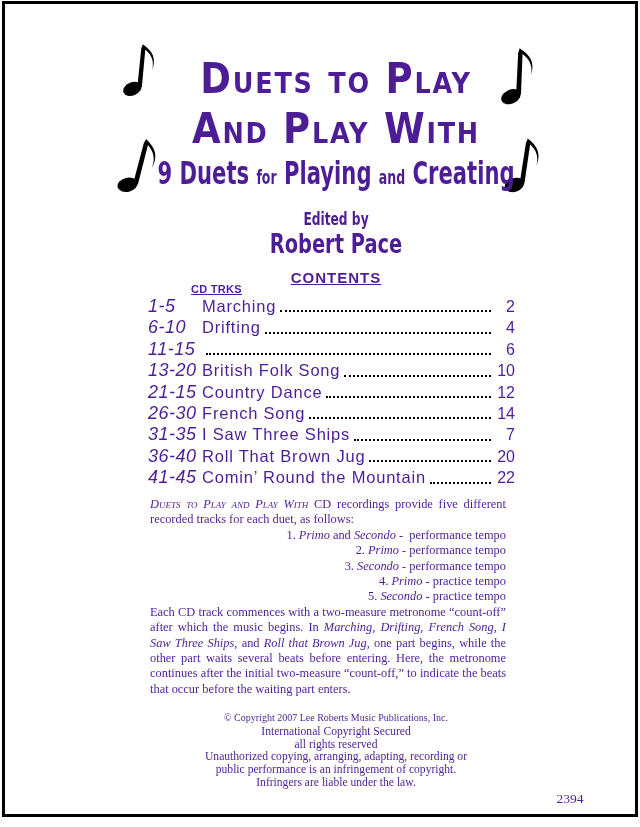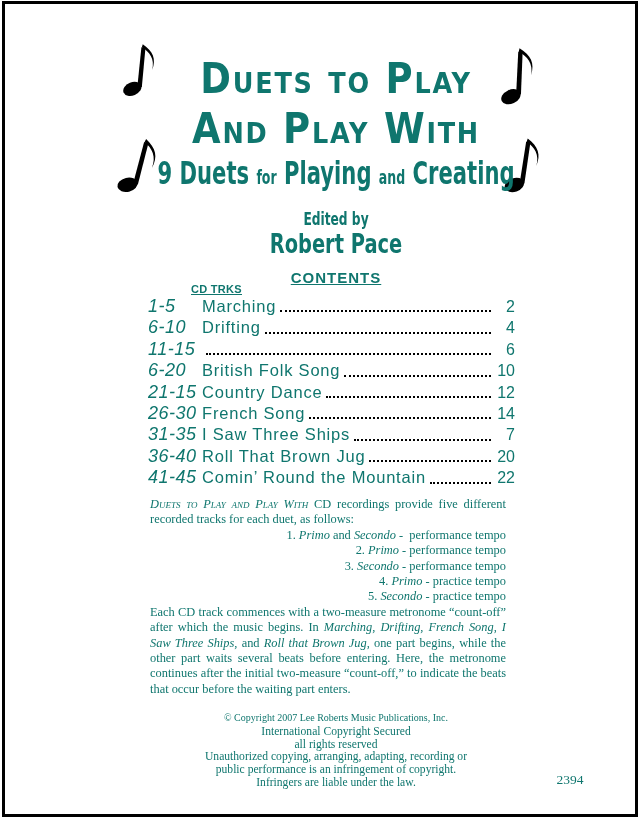--- a/index.html
+++ b/index.html
@@ -1,16 +1,16 @@
 <!DOCTYPE html>
 <html><head>
 <meta charset="utf-8">
 <style>
   html,body{margin:0;padding:0;background:#fff;}
-  .page{position:relative;width:640px;height:827px;background:#fff;color:#0f766e;overflow:hidden;
+  .page{position:relative;width:640px;height:827px;background:#fff;color:#4c1d95;overflow:hidden;
         font-family:"Liberation Serif",serif;}
   .frame{position:absolute;left:2px;top:1px;width:636px;height:816px;border:3px solid #000;
          box-sizing:border-box;}
 
   
   .note{position:absolute;}
   .note svg{display:block;width:100%;height:100%;}
   .note-tl{left:122px;top:41px;width:37px;height:56px;}
   .note-tr{left:499px;top:45px;width:39px;height:60px;transform:rotate(-3deg);}
   .note-bl{left:120px;top:134px;width:39px;height:62px;transform:rotate(9deg);}
@@ -48,21 +48,21 @@
   .i{font-style:italic;}
   .sci{font-style:italic;font-variant:small-caps;}
   .tempo-list{margin-left:93px;text-align:right;}
   .tempo-list div{white-space:pre;line-height:15.4px;}
 
   
   .copy{position:absolute;top:709px;left:32px;width:608px;text-align:center;
         font-size:11.6px;line-height:12.7px;}
   .copy .first{font-size:10px;line-height:17px;}
 
-  .plate{position:absolute;top:772px;left:550px;width:40px;text-align:center;font-size:13.5px;}
+  .plate{position:absolute;top:791px;left:550px;width:40px;text-align:center;font-size:13.5px;}
 </style>
 </head>
 <body>
 
 <div class="page">
   <div class="frame"></div>
 
   <span class="note note-tl">
     <svg viewBox="0 0 40 62">
         <g fill="#000">
@@ -122,21 +122,21 @@
       <span class="toc-title">Drifting</span>
       <span class="dots"></span>
       <span class="pg">4</span>
     </div>
     <div class="toc-row">
       <span class="trk">11-15</span>
       <span class="dots"></span>
       <span class="pg">6</span>
     </div>
     <div class="toc-row">
-      <span class="trk">6-20</span>
+      <span class="trk">13-20</span>
       <span class="toc-title">British Folk Song</span>
       <span class="dots"></span>
       <span class="pg">10</span>
     </div>
     <div class="toc-row">
       <span class="trk">21-15</span>
       <span class="toc-title">Country Dance</span>
       <span class="dots"></span>
       <span class="pg">12</span>
     </div>

